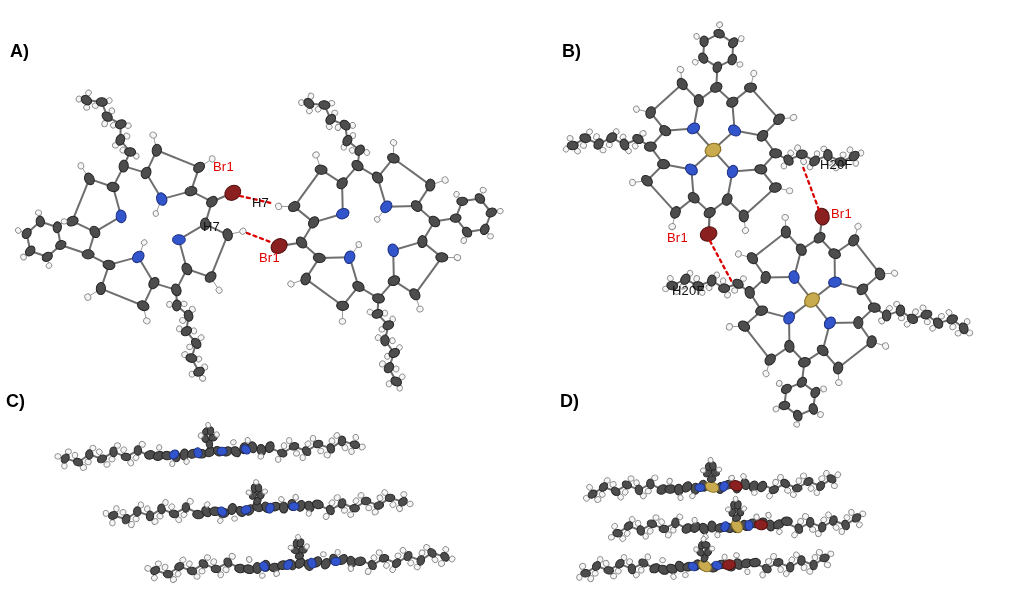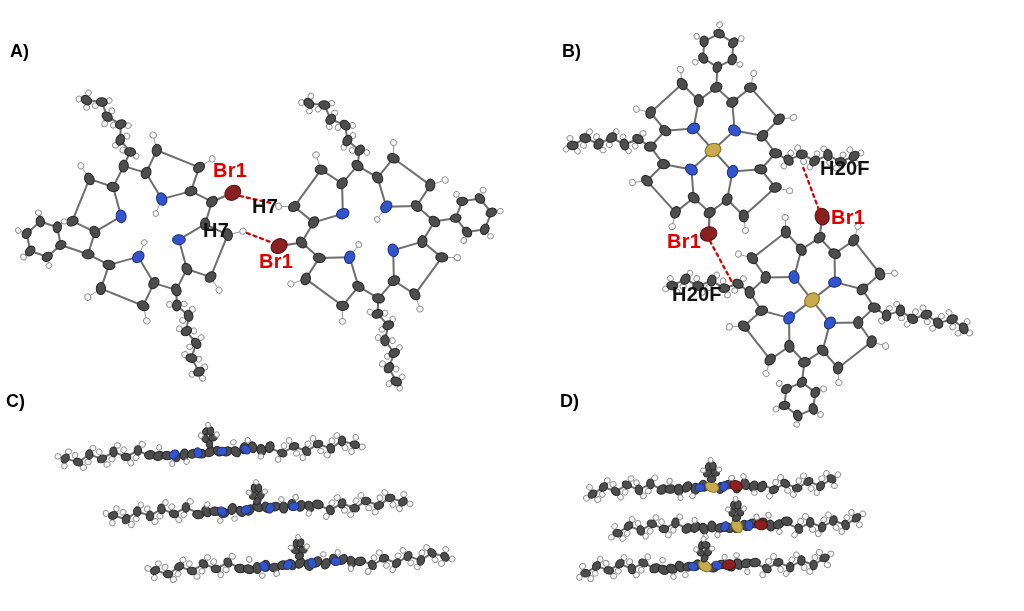--- a/index.html
+++ b/index.html
@@ -9,21 +9,21 @@
     font-family:"Liberation Sans",sans-serif;
     position:relative;overflow:hidden;
   }
   #figure{position:absolute;left:0;top:0;width:1024px;height:611px;background:#ffffff;}
   #mol-canvas{position:absolute;left:0;top:0;}
   .panel-label{
     position:absolute;font-size:18px;font-weight:700;color:#000000;
     line-height:1;user-select:none;
   }
   .annot{
-    position:absolute;font-size:20px;font-weight:700;color:#111111;
+    position:absolute;font-size:13px;font-weight:400;color:#111111;
     line-height:1;letter-spacing:.2px;user-select:none;
   }
 </style>
 </head>
 <body style="background: rgb(255, 255, 255);">
 
 <div id="figure">
 
   <svg id="mol-canvas" width="1024" height="611" viewBox="0 0 1024 611">
       <g>

